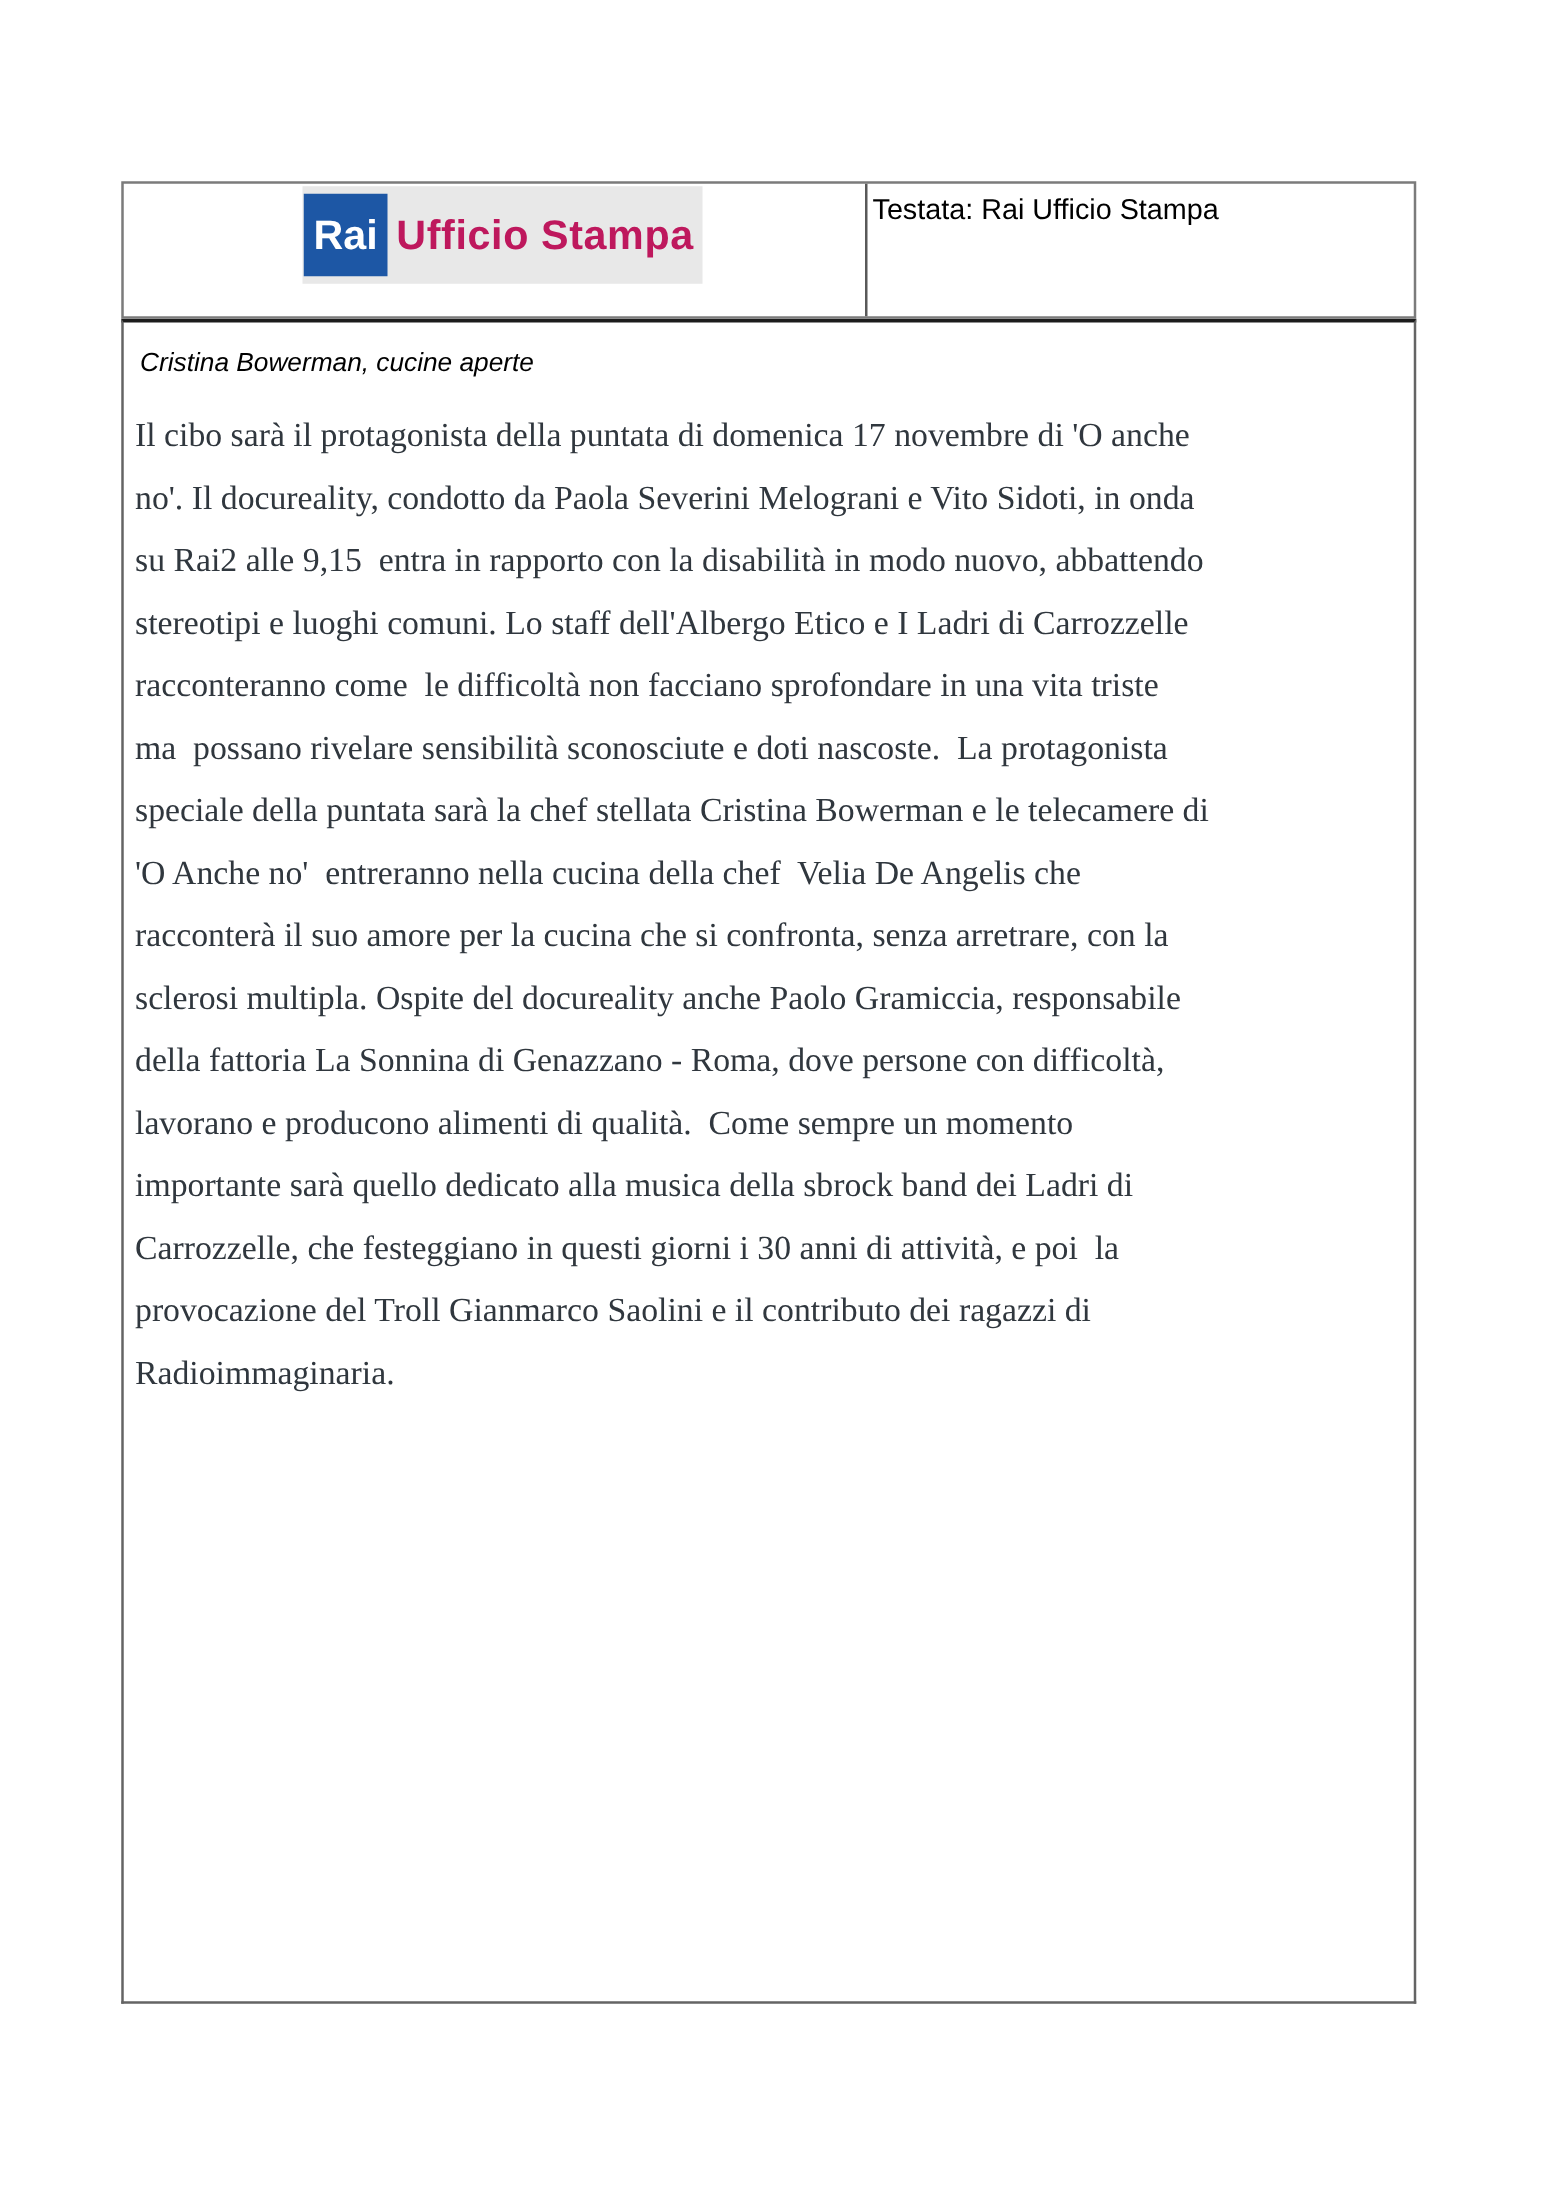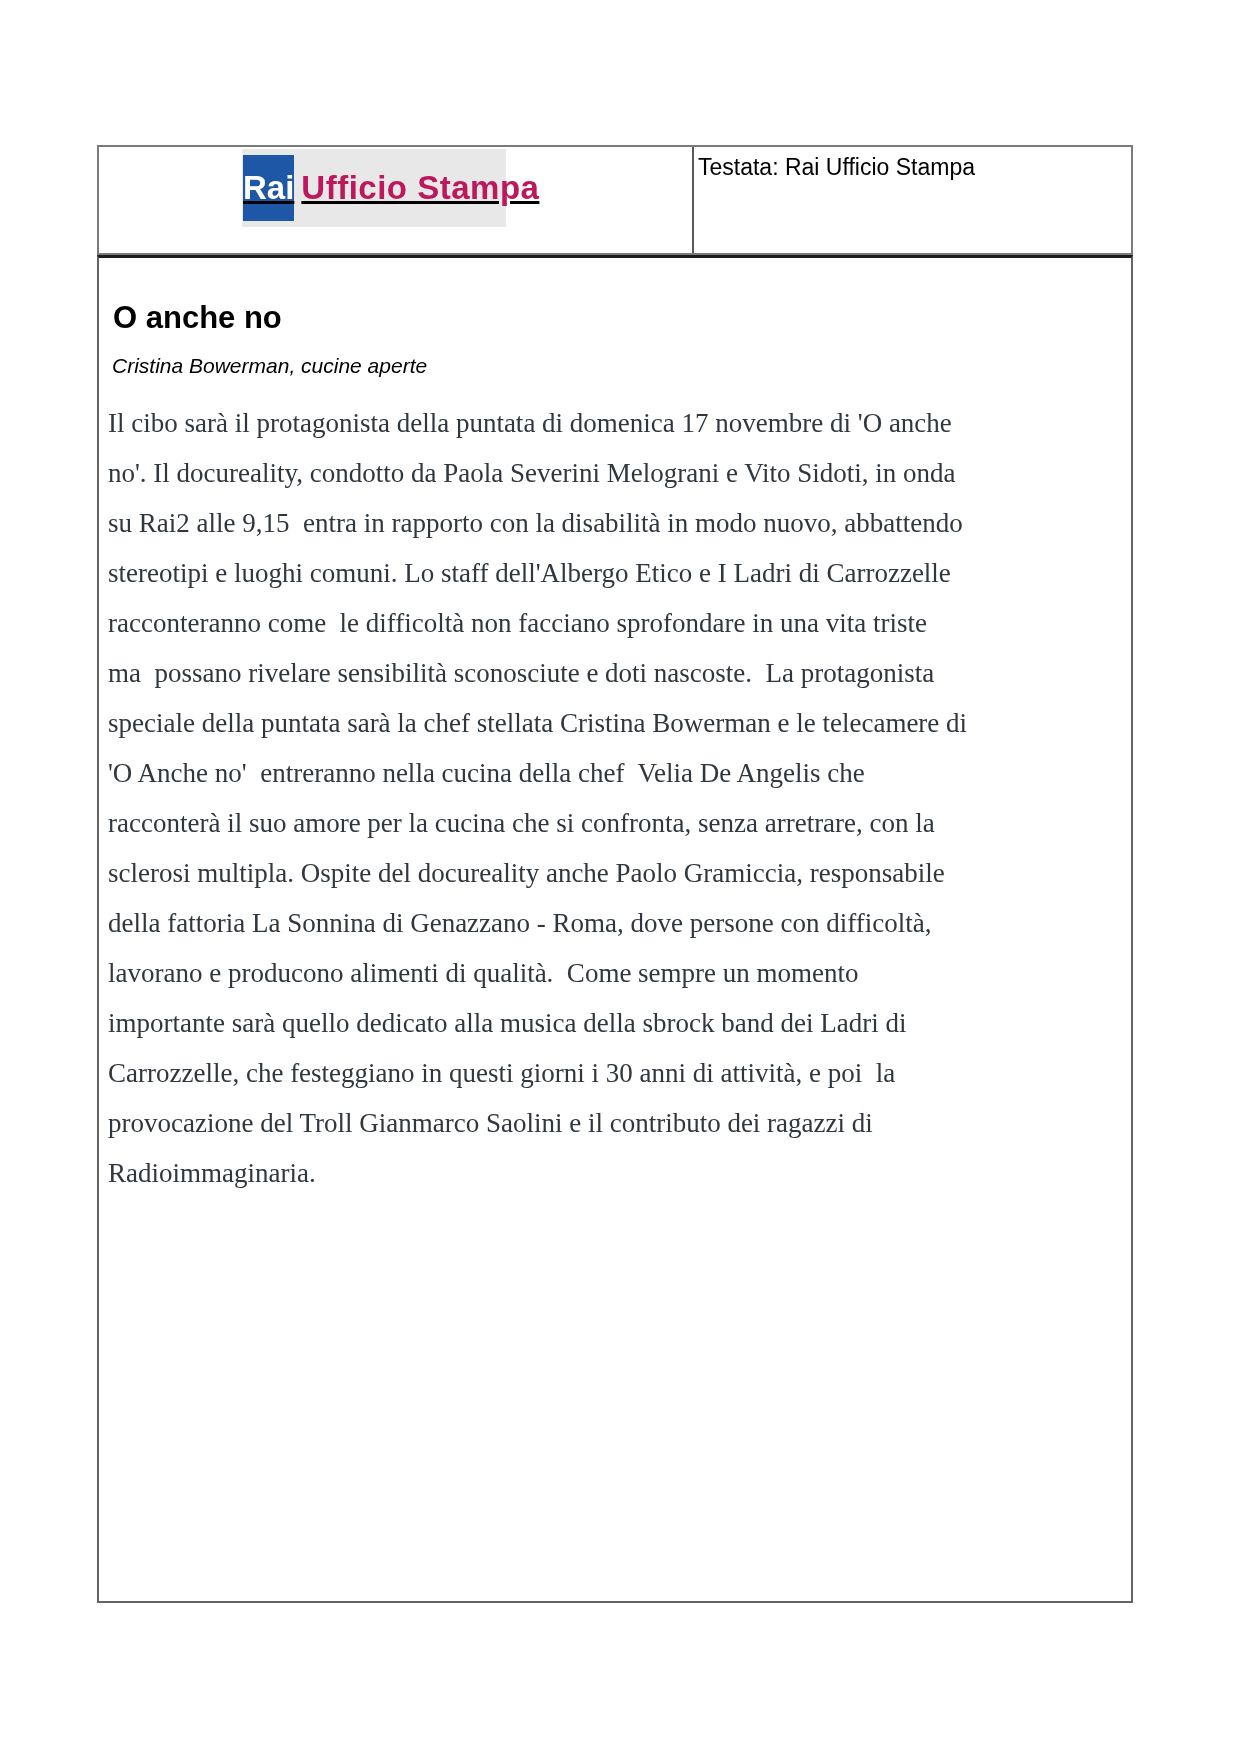--- a/index.html
+++ b/index.html
@@ -18,22 +18,22 @@
   .header-cell-left { width:593px; height:100%; position:relative; }
   .header-cell-right {
     flex:1; border-left:2px solid #595959;
     padding:7px 0 0 4px; color:#000000;
   }
   .header-line { font-size:23px; line-height:26px; }
   .header-line + .header-line { margin-top:17px; }
 
   
   .logo {
-    position:absolute; left:143px; top:2px; width:264px; height:78px;
-    background:#e8e8e8; display:flex; align-items:center;text-decoration:underline;
+    position:absolute; left:143px; top:2px; width:320px; height:78px;
+    background:#e8e8e8; display:flex; align-items:center;
   }
   .logo-square {
     width:67px; height:66px; margin-left:1px; background:#1d57a5;
     color:#ffffff; font-weight:bold; font-size:33px;
     display:flex; align-items:center; justify-content:center;
   }
   .logo-wordmark {
     color:#be185d; font-weight:bold; font-size:33px;
     margin-left:7px; letter-spacing:0.5px; white-space:nowrap;
   }
@@ -89,21 +89,20 @@
   </div>
 
   <div class="frag frag-comma">
     <span>,</span>
   </div>
   <div class="frag frag-ytail">
     <span>y</span>
   </div>
 
   <div class="content-box">
-    <div class="doc-title">O anche no</div>
     <div class="doc-subtitle">Cristina Bowerman, cucine aperte</div>
     <div class="doc-body">Il cibo sarà il protagonista della puntata di domenica 17 novembre di 'O anche
 no'. Il docureality, condotto da Paola Severini Melograni e Vito Sidoti, in onda
 su Rai2 alle 9,15  entra in rapporto con la disabilità in modo nuovo, abbattendo
 stereotipi e luoghi comuni. Lo staff dell'Albergo Etico e I Ladri di Carrozzelle
 racconteranno come  le difficoltà non facciano sprofondare in una vita triste
 ma  possano rivelare sensibilità sconosciute e doti nascoste.  La protagonista
 speciale della puntata sarà la chef stellata Cristina Bowerman e le telecamere di
 'O Anche no'  entreranno nella cucina della chef  Velia De Angelis che
 racconterà il suo amore per la cucina che si confronta, senza arretrare, con la

